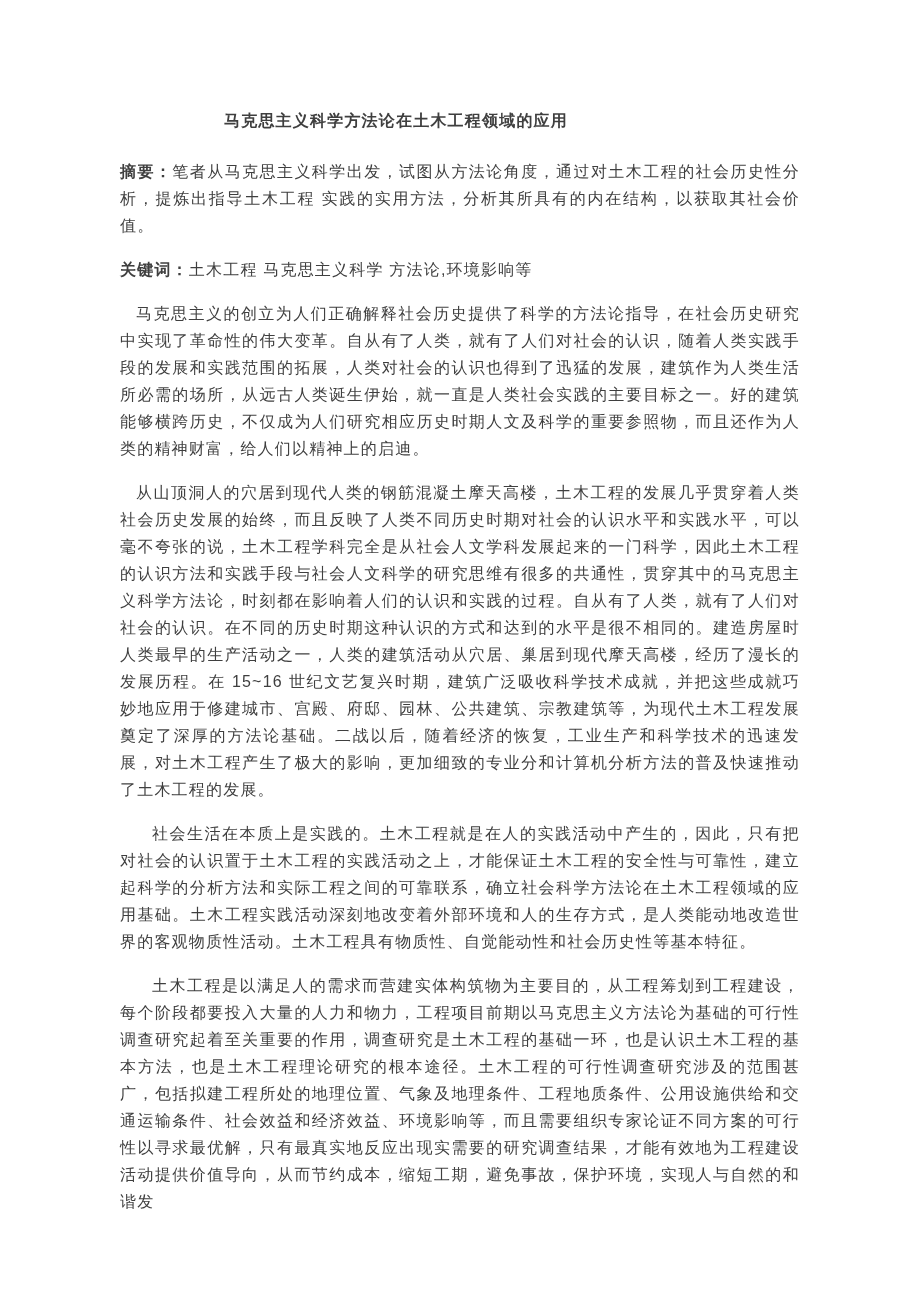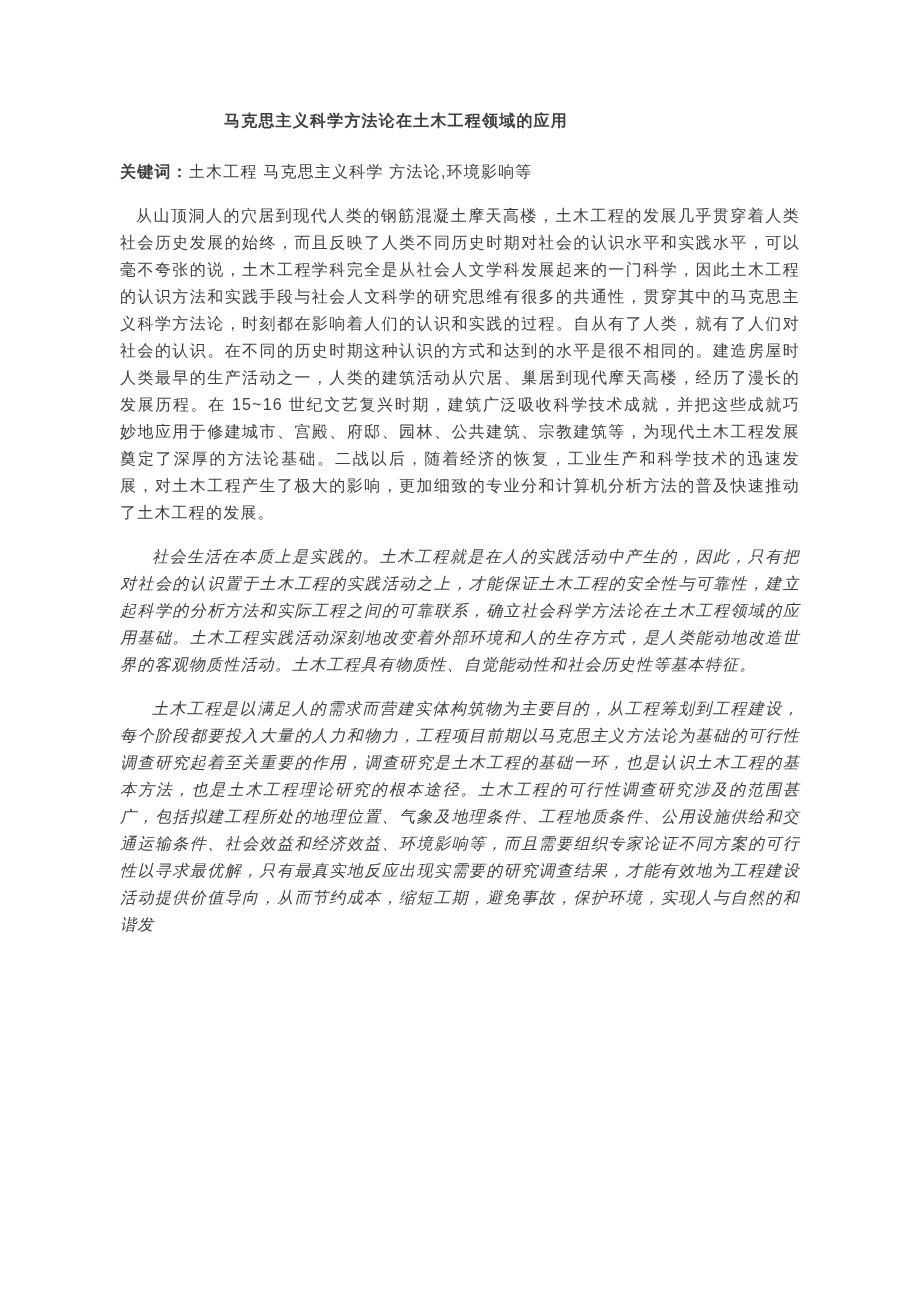--- a/index.html
+++ b/index.html
@@ -34,32 +34,34 @@
     letter-spacing: 1.2px;
     margin: 0 0 17px 0;
     text-align: justify;
     text-justify: inter-ideograph;
     word-break: break-all;
   }
   .label-bold {
     font-weight: bold;
   }
   .indent-1 { text-indent: 1em; }
-  .indent-2 { text-indent: 2em; font-style: italic; }
+  .indent-2 { text-indent: 2em; }
 </style>
 </head>
 <body style="color: rgb(63, 63, 63);">
 
 <div class="page">
 
   <h1 class="doc-title">马克思主义科学方法论在土木工程领域的应用</h1>
 
+  <p class="para"><span class="label-bold">摘要：</span><span>笔者从马克思主义科学出发，试图从方法论角度，通过对土木工程的社会历史性分析，提炼出指导土木工程 实践的实用方法，分析其所具有的内在结构，以获取其社会价值。</span></p>
 
   <p class="para"><span class="label-bold">关键词：</span><span>土木工程 马克思主义科学 方法论,环境影响等</span></p>
 
+  <p class="para indent-1">马克思主义的创立为人们正确解释社会历史提供了科学的方法论指导，在社会历史研究中实现了革命性的伟大变革。自从有了人类，就有了人们对社会的认识，随着人类实践手段的发展和实践范围的拓展，人类对社会的认识也得到了迅猛的发展，建筑作为人类生活所必需的场所，从远古人类诞生伊始，就一直是人类社会实践的主要目标之一。好的建筑能够横跨历史，不仅成为人们研究相应历史时期人文及科学的重要参照物，而且还作为人类的精神财富，给人们以精神上的启迪。</p>
 
   <p class="para indent-1">从山顶洞人的穴居到现代人类的钢筋混凝土摩天高楼，土木工程的发展几乎贯穿着人类社会历史发展的始终，而且反映了人类不同历史时期对社会的认识水平和实践水平，可以毫不夸张的说，土木工程学科完全是从社会人文学科发展起来的一门科学，因此土木工程的认识方法和实践手段与社会人文科学的研究思维有很多的共通性，贯穿其中的马克思主义科学方法论，时刻都在影响着人们的认识和实践的过程。自从有了人类，就有了人们对社会的认识。在不同的历史时期这种认识的方式和达到的水平是很不相同的。建造房屋时人类最早的生产活动之一，人类的建筑活动从穴居、巢居到现代摩天高楼，经历了漫长的发展历程。在 15~16 世纪文艺复兴时期，建筑广泛吸收科学技术成就，并把这些成就巧妙地应用于修建城市、宫殿、府邸、园林、公共建筑、宗教建筑等，为现代土木工程发展奠定了深厚的方法论基础。二战以后，随着经济的恢复，工业生产和科学技术的迅速发展，对土木工程产生了极大的影响，更加细致的专业分和计算机分析方法的普及快速推动了土木工程的发展。</p>
 
   <p class="para indent-2">社会生活在本质上是实践的。土木工程就是在人的实践活动中产生的，因此，只有把对社会的认识置于土木工程的实践活动之上，才能保证土木工程的安全性与可靠性，建立起科学的分析方法和实际工程之间的可靠联系，确立社会科学方法论在土木工程领域的应用基础。土木工程实践活动深刻地改变着外部环境和人的生存方式，是人类能动地改造世界的客观物质性活动。土木工程具有物质性、自觉能动性和社会历史性等基本特征。</p>
 
   <p class="para indent-2">土木工程是以满足人的需求而营建实体构筑物为主要目的，从工程筹划到工程建设，每个阶段都要投入大量的人力和物力，工程项目前期以马克思主义方法论为基础的可行性调查研究起着至关重要的作用，调查研究是土木工程的基础一环，也是认识土木工程的基本方法，也是土木工程理论研究的根本途径。土木工程的可行性调查研究涉及的范围甚广，包括拟建工程所处的地理位置、气象及地理条件、工程地质条件、公用设施供给和交通运输条件、社会效益和经济效益、环境影响等，而且需要组织专家论证不同方案的可行性以寻求最优解，只有最真实地反应出现实需要的研究调查结果，才能有效地为工程建设活动提供价值导向，从而节约成本，缩短工期，避免事故，保护环境，实现人与自然的和谐发</p>
 
 </div>
 
 </body></html>

